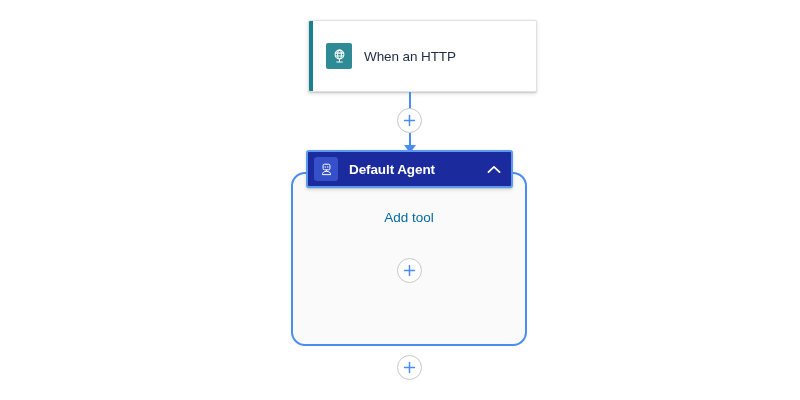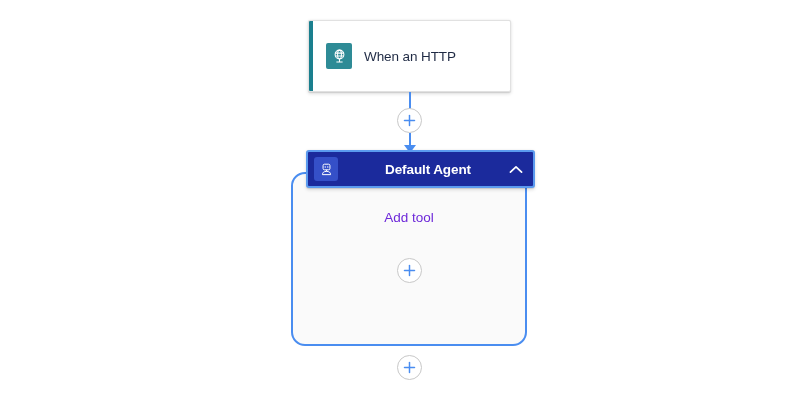--- a/index.html
+++ b/index.html
@@ -20,21 +20,21 @@
     inset: 0;
     width: 800px;
     height: 400px;
   }
 
   
   .trigger-card {
     position: absolute;
     left: 308px;
     top: 20px;
-    width: 203px;
+    width: 229px;
     height: 72px;
     background: #ffffff;
     border: 1px solid #e1e1e1;
     border-radius: 2px;
     box-shadow: 0 1.6px 3.6px rgba(0,0,0,0.13), 0 0.3px 0.9px rgba(0,0,0,0.10);
     box-sizing: border-box;
     display: flex;
     align-items: center;
     overflow: hidden;
   }
@@ -110,33 +110,32 @@
     border: 2px solid #4a8df0;
     border-radius: 14px;
     box-sizing: border-box;
     z-index: 1;
   }
 
   .agent-header-ring {
     position: absolute;
     left: 306px;
     top: 150px;
-    width: 229px;
+    width: 207px;
     height: 38px;
     border: 2px solid #5b9aef;
     border-radius: 3px;
     box-sizing: border-box;
     background: #1b2a9c;
     box-shadow: 0 1.6px 3.6px rgba(0,0,0,0.13), 0 0.3px 0.9px rgba(0,0,0,0.10);
     z-index: 4;
     display: flex;
     align-items: center;
     padding: 0 8px 0 6px;
     overflow: hidden;
-    text-align: center;
   }
   .agent-icon {
     width: 24px;
     height: 24px;
     min-width: 24px;
     border-radius: 3px;
     background: #3550c8;
     display: flex;
     align-items: center;
     justify-content: center;
@@ -162,21 +161,21 @@
   }
   .agent-chevron svg { display: block; }
 
   .add-tool-label {
     position: absolute;
     left: 291px;
     top: 210px;
     width: 236px;
     text-align: center;
     font-size: 13.5px;
-    color: #6d28d9;
+    color: #0369a1;
     font-family: "Liberation Sans", sans-serif;
     z-index: 3;
   }
 </style>
 </head>
 <body>
 
 <div id="canvas">
 
   <div class="trigger-card">

